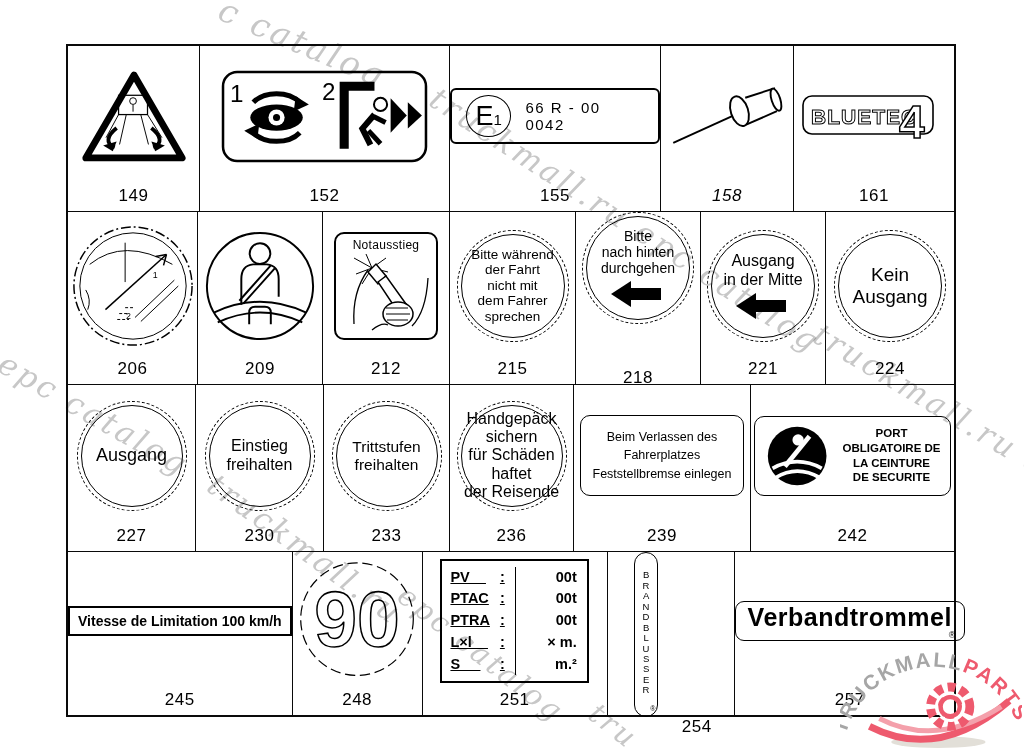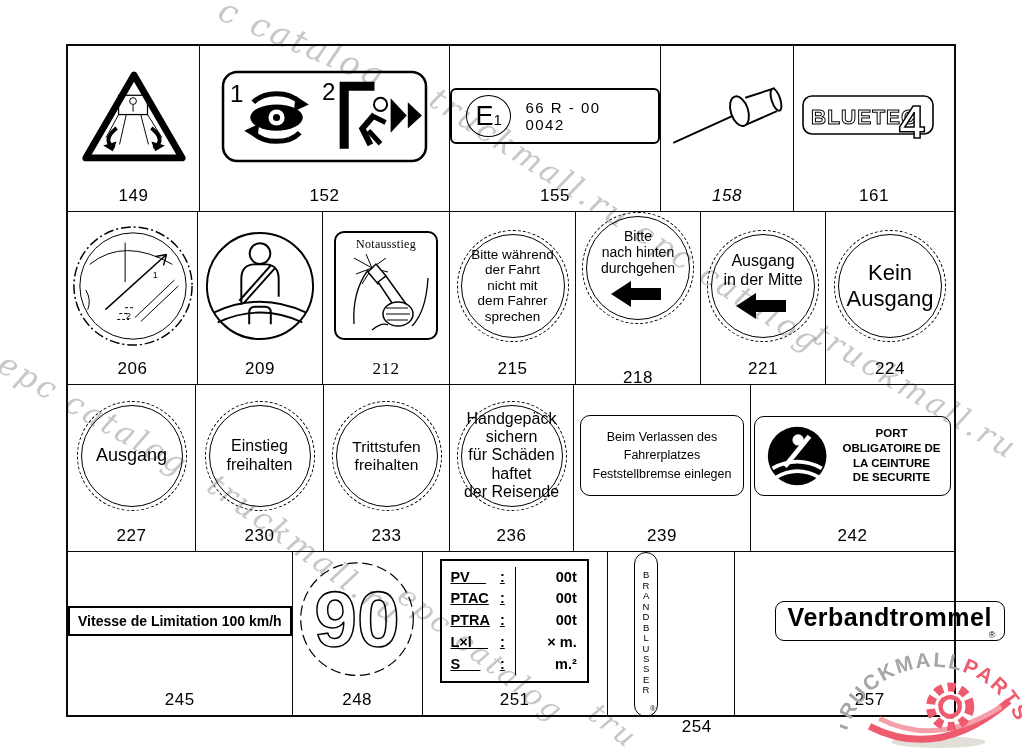--- a/index.html
+++ b/index.html
@@ -47,21 +47,21 @@
   .spec-table{border:2px solid #000;display:flex;padding:6px 0;font-weight:bold;font-size:14.5px;line-height:1.5;}
   .spec-left{padding:0 10px 0 8px;text-decoration:underline;}
   .spec-left .srow{display:flex;justify-content:space-between;gap:10px;}
   .spec-right{border-left:1.5px solid #000;padding:0 10px 0 8px;min-width:72px;text-align:right;}
 
   .pill-v{position:relative;border:1.5px solid #000;border-radius:14px;padding:7px 8px 10px;
       font-size:9.5px;line-height:1.1;text-align:center;white-space:pre-line;}
   .pill-v .reg{position:absolute;right:2px;bottom:3px;font-size:7px;}
 
   .verband{position:relative;border:1.5px solid #000;border-radius:9px;padding:1px 12px 8px;
-      font-weight:bold;font-size:25px;letter-spacing:.5px;margin-left:40px;}
+      font-weight:bold;font-size:25px;letter-spacing:.5px;}
   .verband .reg{position:absolute;right:8px;bottom:0;font-size:9px;font-weight:normal;}
 
   .belt-fr{display:flex;align-items:center;gap:8px;padding:7px 10px;}
   .belt-fr .txt{font-size:11.5px;font-weight:600;line-height:1.3;white-space:pre-line;text-align:center;}
 
   .notaus{border:2px solid #000;border-radius:10px;padding:4px 6px 2px;width:104px;}
   .notaus .title{font-size:12px;text-align:center;letter-spacing:.3px;}
 
   
   .wm{position:absolute;font-family:"DejaVu Serif", serif;font-style:italic;
@@ -192,21 +192,21 @@
             <circle cx="59" cy="26" r="10.5" fill="none" stroke="#000" stroke-width="2"></circle>
             <path d="M40,78 V52 Q40,38 52,37 L66,37 Q78,38 78,52 V70" fill="none" stroke="#000" stroke-width="2"></path>
             <path d="M70,38 L38,74 M74,41 L42,77" stroke="#000" stroke-width="2"></path>
             <path d="M12,86 Q59,64 106,86 M16,96 Q59,76 102,96" fill="none" stroke="#000" stroke-width="2"></path>
             <path d="M48,98 V86 Q48,80 54,80 L64,80 Q70,80 70,86 V98" fill="none" stroke="#000" stroke-width="2"></path>
           </svg>
         </div>
         <div class="cell-num">209</div>
       </div>
 
-      <div class="cell" style="flex:0 0 127px;font-family:Liberation Serif, serif;">
+      <div class="cell" style="flex:0 0 127px;">
         <div class="art">
           <div class="notaus">
             <div class="title">Notausstieg</div>
             <svg width="92" height="80" viewBox="0 0 92 80">
               <path d="M30,16 L12,6 M30,16 L14,22 M30,16 L24,2 M30,16 L44,6 M30,16 L46,20 M30,16 L20,32" stroke="#000" stroke-width="1" fill="none"></path>
               <polygon points="26,20 34,12 44,24 36,32" fill="#fff" stroke="#000" stroke-width="1.5"></polygon>
               <polygon points="36,30 44,24 64,52 56,60" fill="#fff" stroke="#000" stroke-width="1.5"></polygon>
               <ellipse cx="56" cy="62" rx="15" ry="12" fill="#fff" stroke="#000" stroke-width="1.5"></ellipse>
               <path d="M44,56 h22 M44,62 h24 M45,68 h21" stroke="#000" stroke-width="1"></path>
               <path d="M70,74 Q84,60 86,26 M12,72 Q10,40 26,18 M30,78 Q40,70 46,73" stroke="#000" stroke-width="1.3" fill="none"></path>
@@ -252,21 +252,21 @@
               <span class="arrow-left"><span class="head"></span><span class="shaft"></span></span>
             </div>
           </div>
         </div>
         <div class="cell-num">221</div>
       </div>
 
       <div class="cell" style="flex:1;">
         <div class="art">
           <div class="sign-circle d112">
-            <div class="inner" style="font-size:22px;">Kein
+            <div class="inner" style="font-size:19px;">Kein
 Ausgang</div>
           </div>
         </div>
         <div class="cell-num">224</div>
       </div>
     </div>
 
     <div class="row" style="height:167px;">
 
       <div class="cell" style="flex:0 0 128px;">

